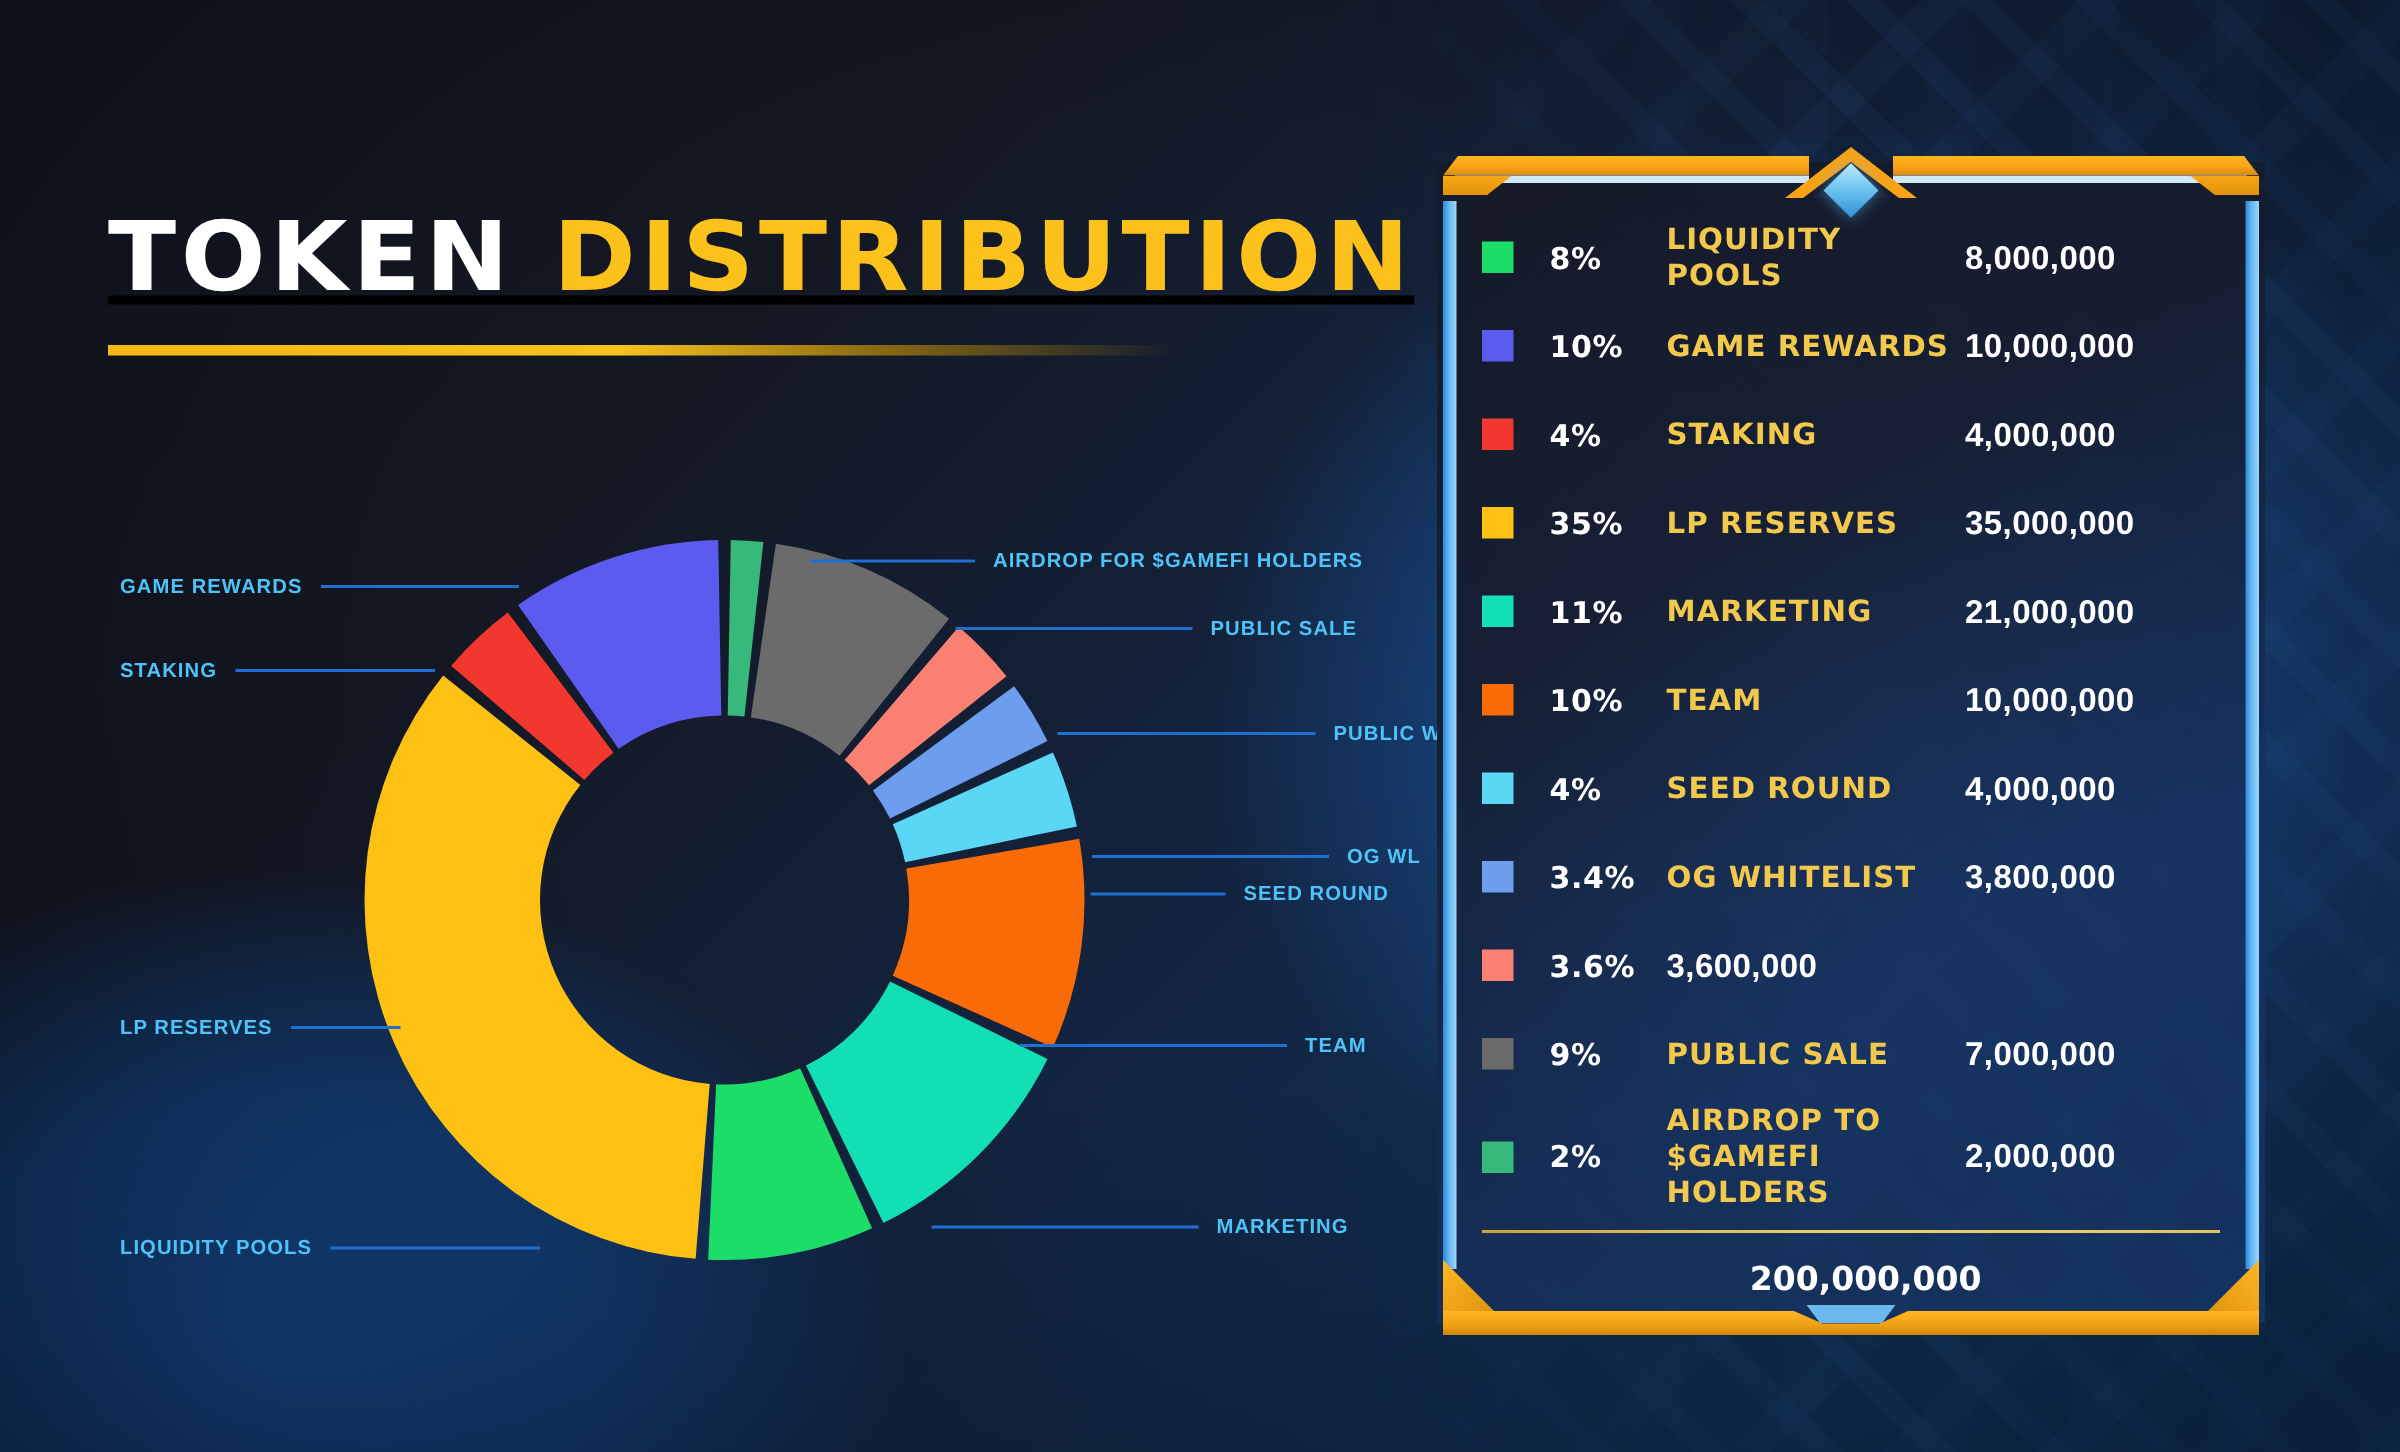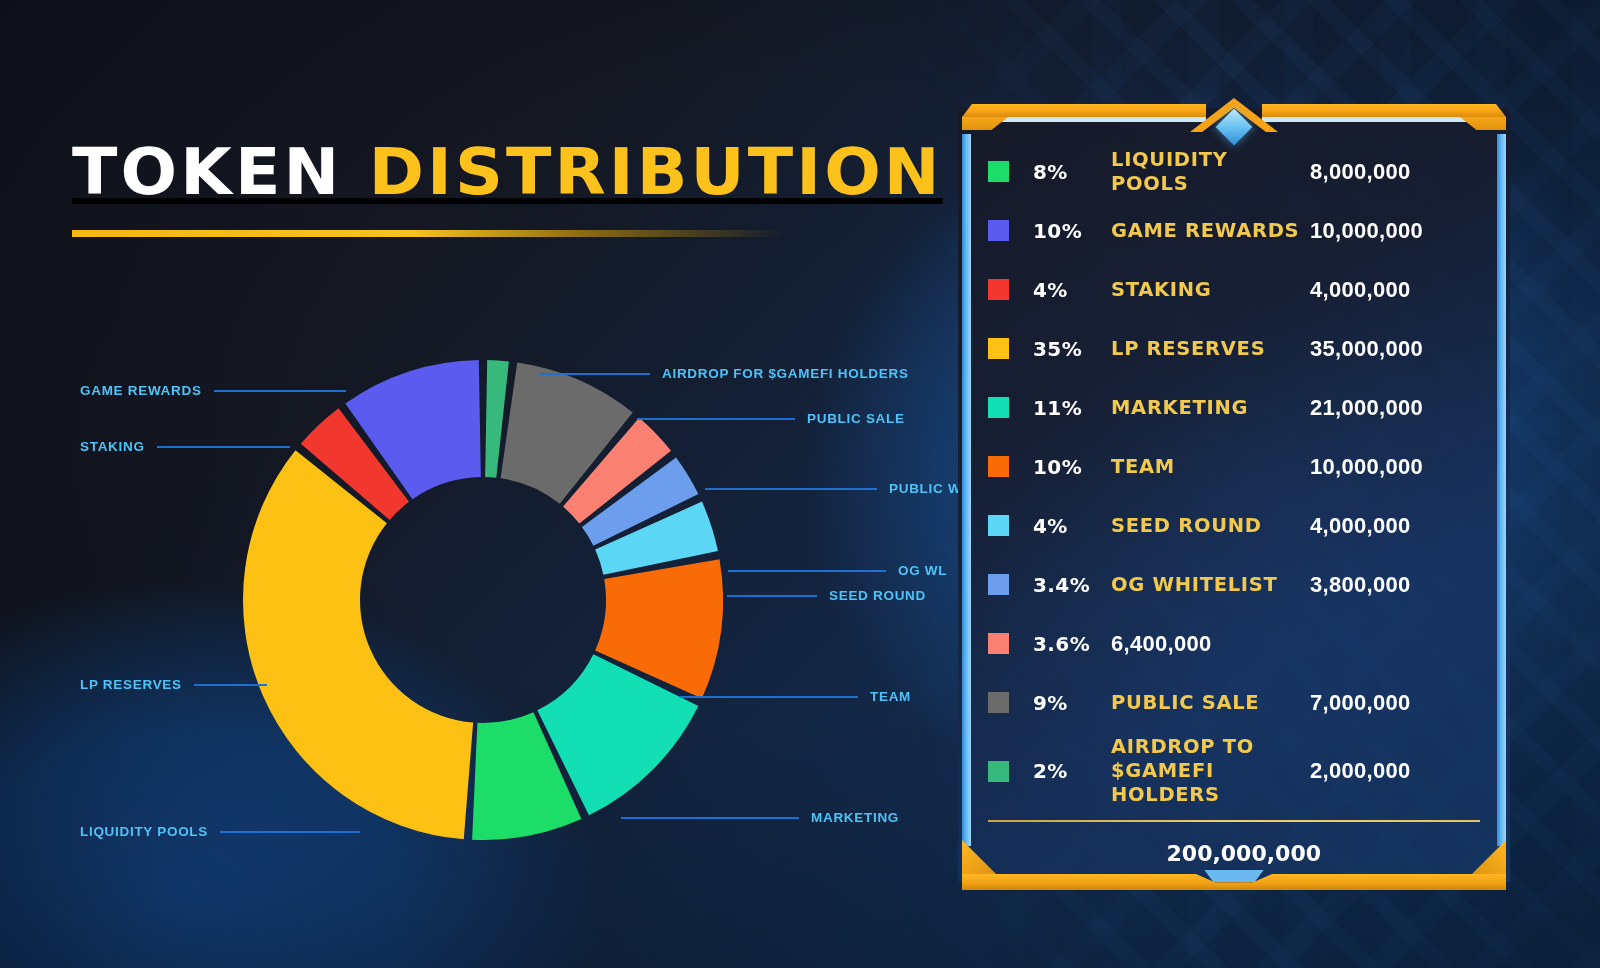--- a/index.html
+++ b/index.html
@@ -317,21 +317,21 @@
         </div>
         <div class="trow">
           <span class="swatch" style="background: rgb(109, 158, 237);"></span>
           <span class="pct">3.4%</span>
           <span class="name">OG WHITELIST</span>
           <span class="amt">3,800,000</span>
         </div>
         <div class="trow">
           <span class="swatch" style="background: rgb(250, 128, 114);"></span>
           <span class="pct">3.6%</span>
-          <span class="amt">6,400,000</span>
+          <span class="amt">3,600,000</span>
         </div>
         <div class="trow">
           <span class="swatch" style="background: rgb(107, 107, 107);"></span>
           <span class="pct">9%</span>
           <span class="name">PUBLIC SALE</span>
           <span class="amt">7,000,000</span>
         </div>
         <div class="trow tall">
           <span class="swatch" style="background: rgb(54, 185, 122);"></span>
           <span class="pct">2%</span>

